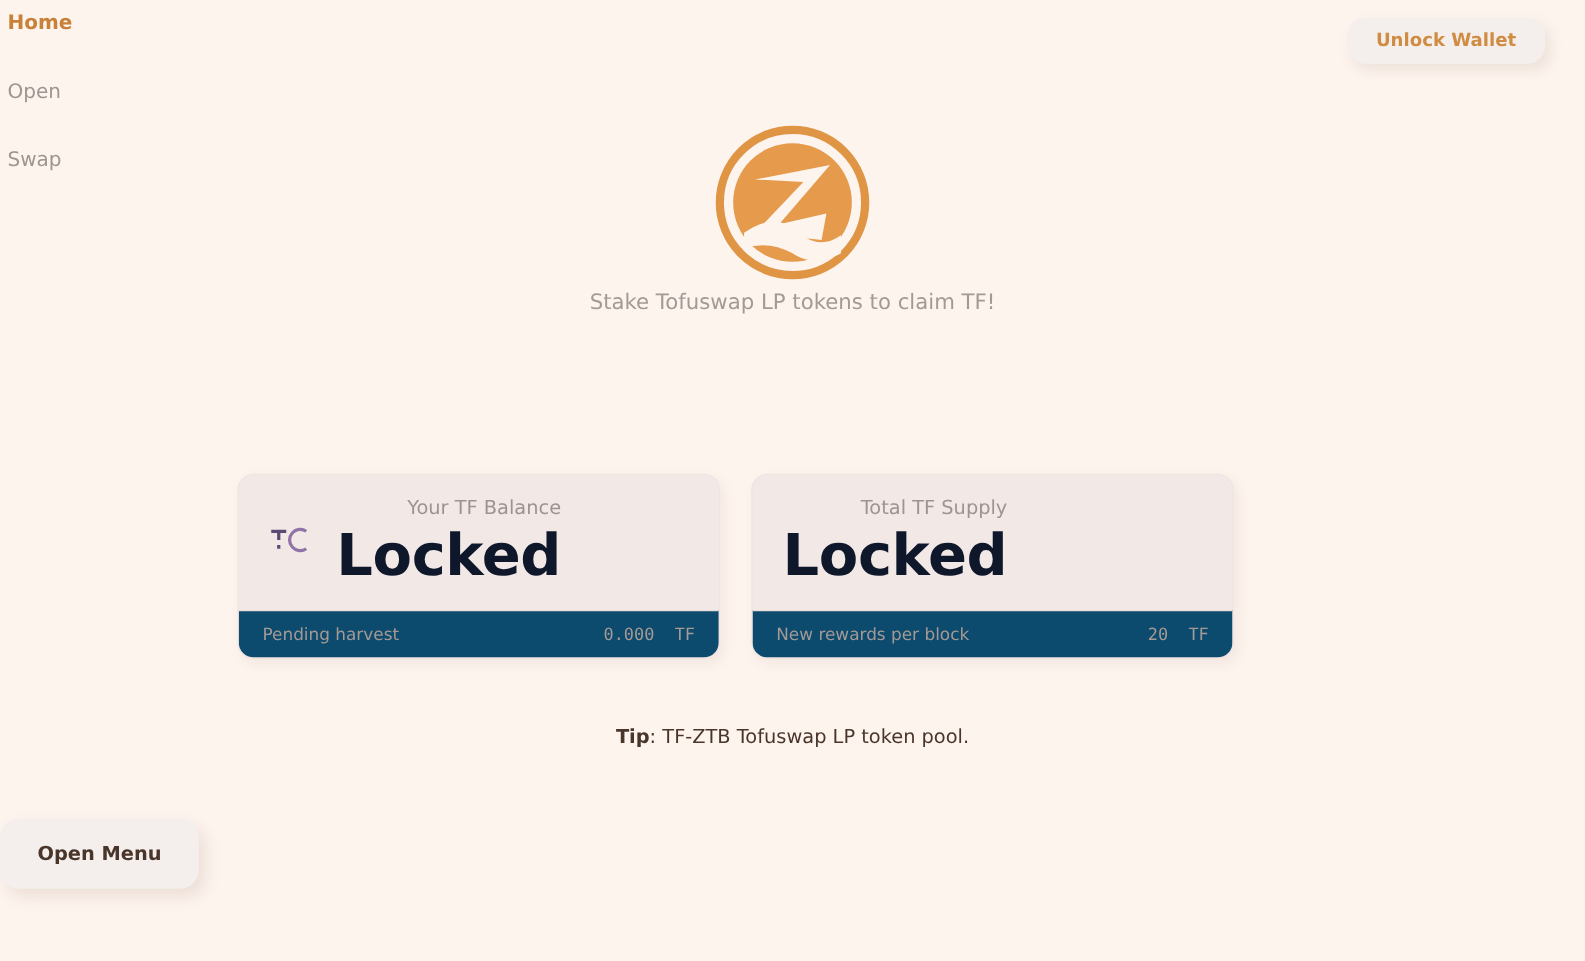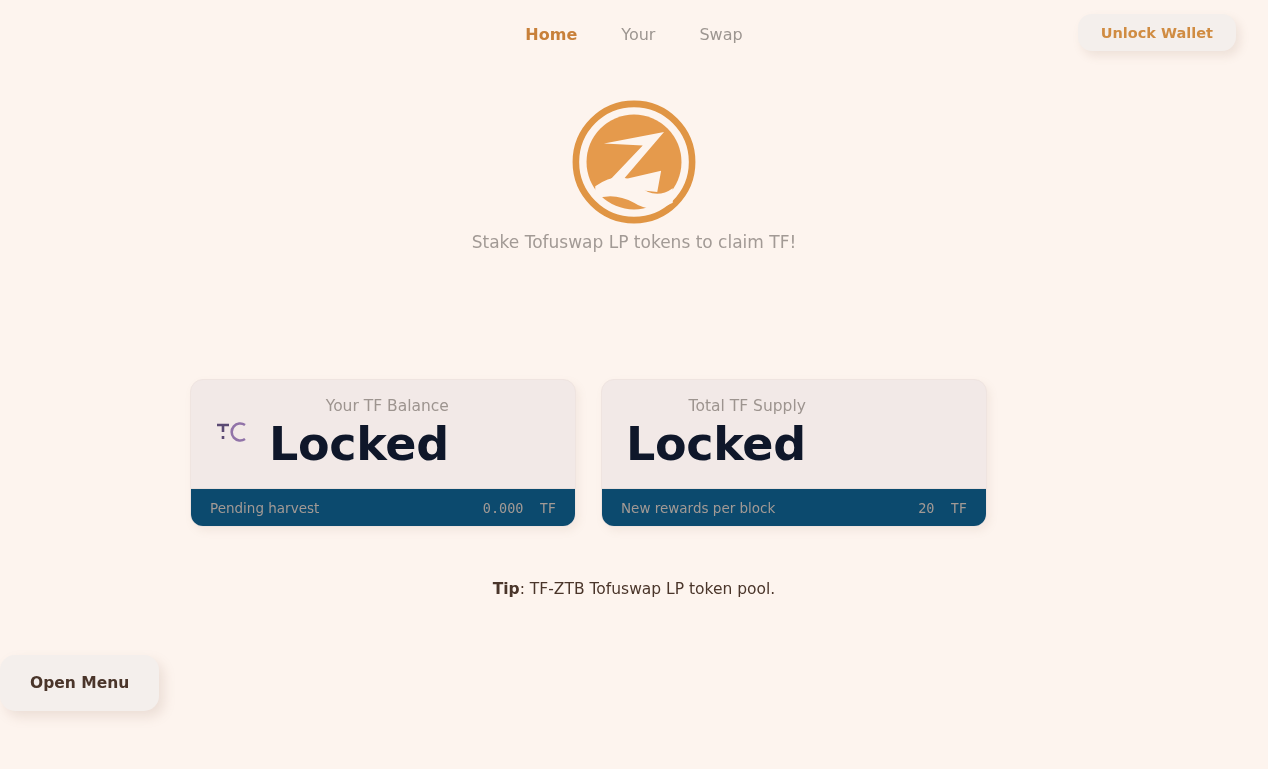--- a/index.html
+++ b/index.html
@@ -52,24 +52,25 @@
     color: #4a352a;
     font-weight: 700;
     font-style: italic;
     font-family: "DejaVu Serif", "Liberation Serif", serif;
     margin-left: 5px;
   }
 
   .nav {
     position: absolute;
     left: 0; right: 0;
-    top: 23px;
+    top: 6px;
     display: flex;
     justify-content: center;
     gap: 32px;
+    flex-direction: column;
   }
   .nav-link {
     font-size: 16px;
     color: #9d9691;
     text-decoration: none;
     padding: 2px 6px;
     cursor: pointer;
     white-space: nowrap;
   }
   .nav-link.active {
@@ -232,21 +233,21 @@
   }
 </style>
 </head>
 <body>
 
 <div class="header">
 
 
   <nav class="nav">
     <a class="nav-link active" href="#">Home</a>
-    <a class="nav-link" href="#">Your</a>
+    <a class="nav-link" href="#">Open</a>
     <a class="nav-link" href="#">Swap</a>
   </nav>
 
   <button class="wallet-btn">Unlock Wallet</button>
 </div>
 
 <div class="hero">
   <svg class="hero-logo" viewBox="0 0 64 64">
     <circle cx="32" cy="32" r="30" fill="none" stroke="#e09544" stroke-width="3.4"></circle>
     <circle cx="32" cy="32" r="24.5" fill="#e59a4c"></circle>

